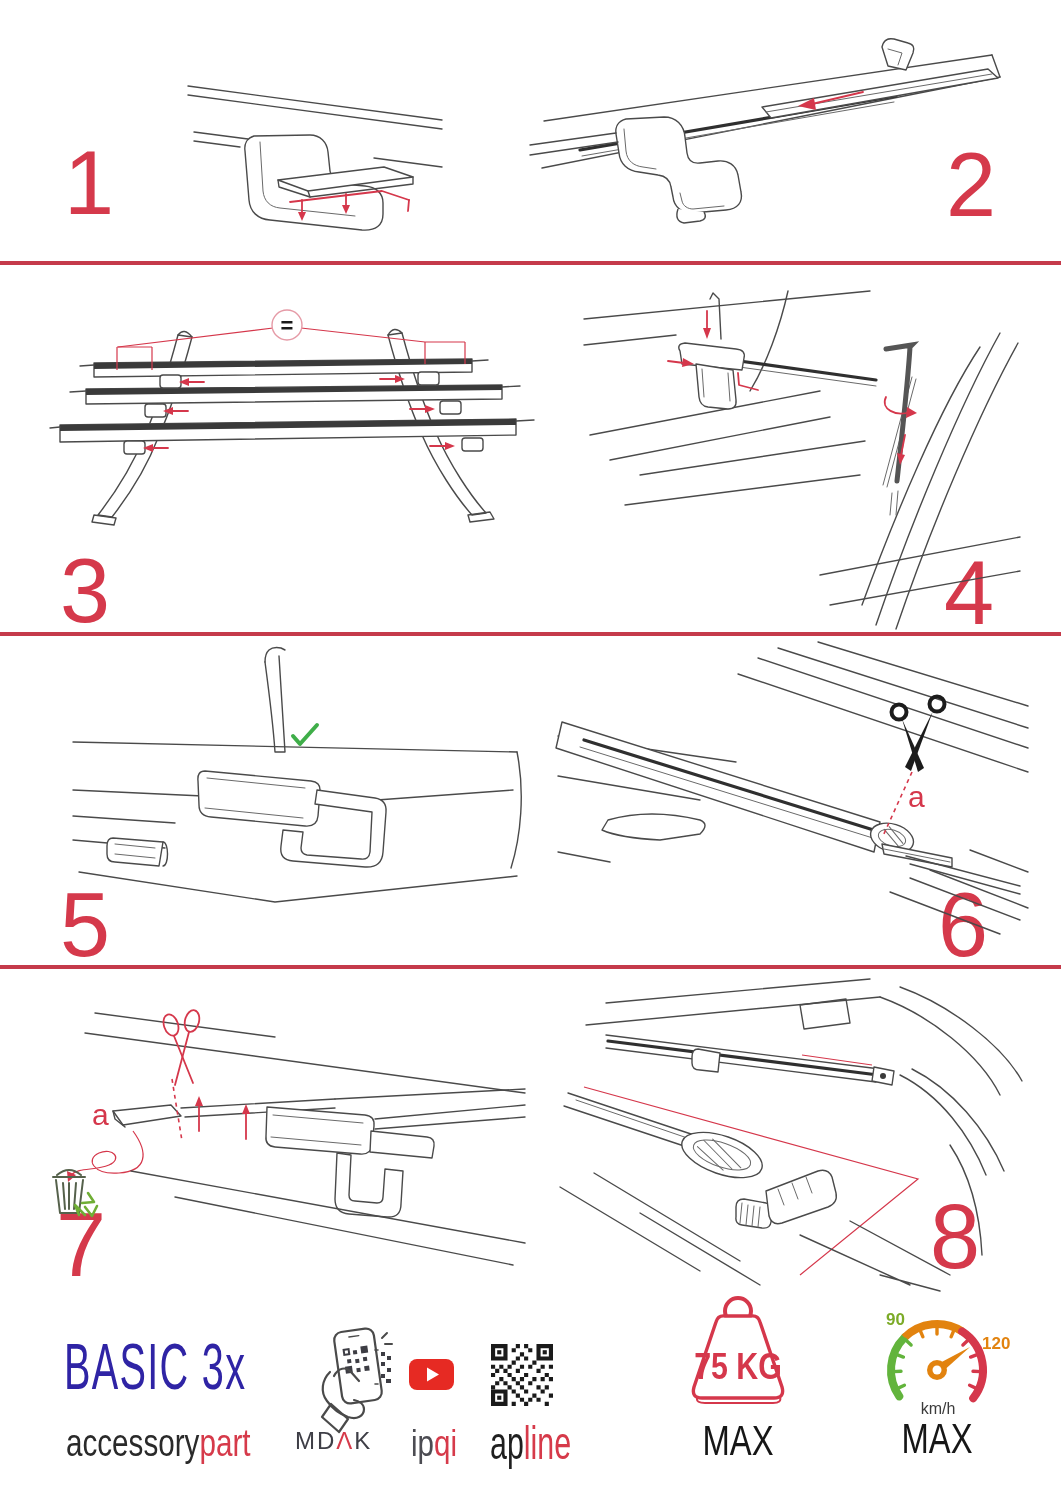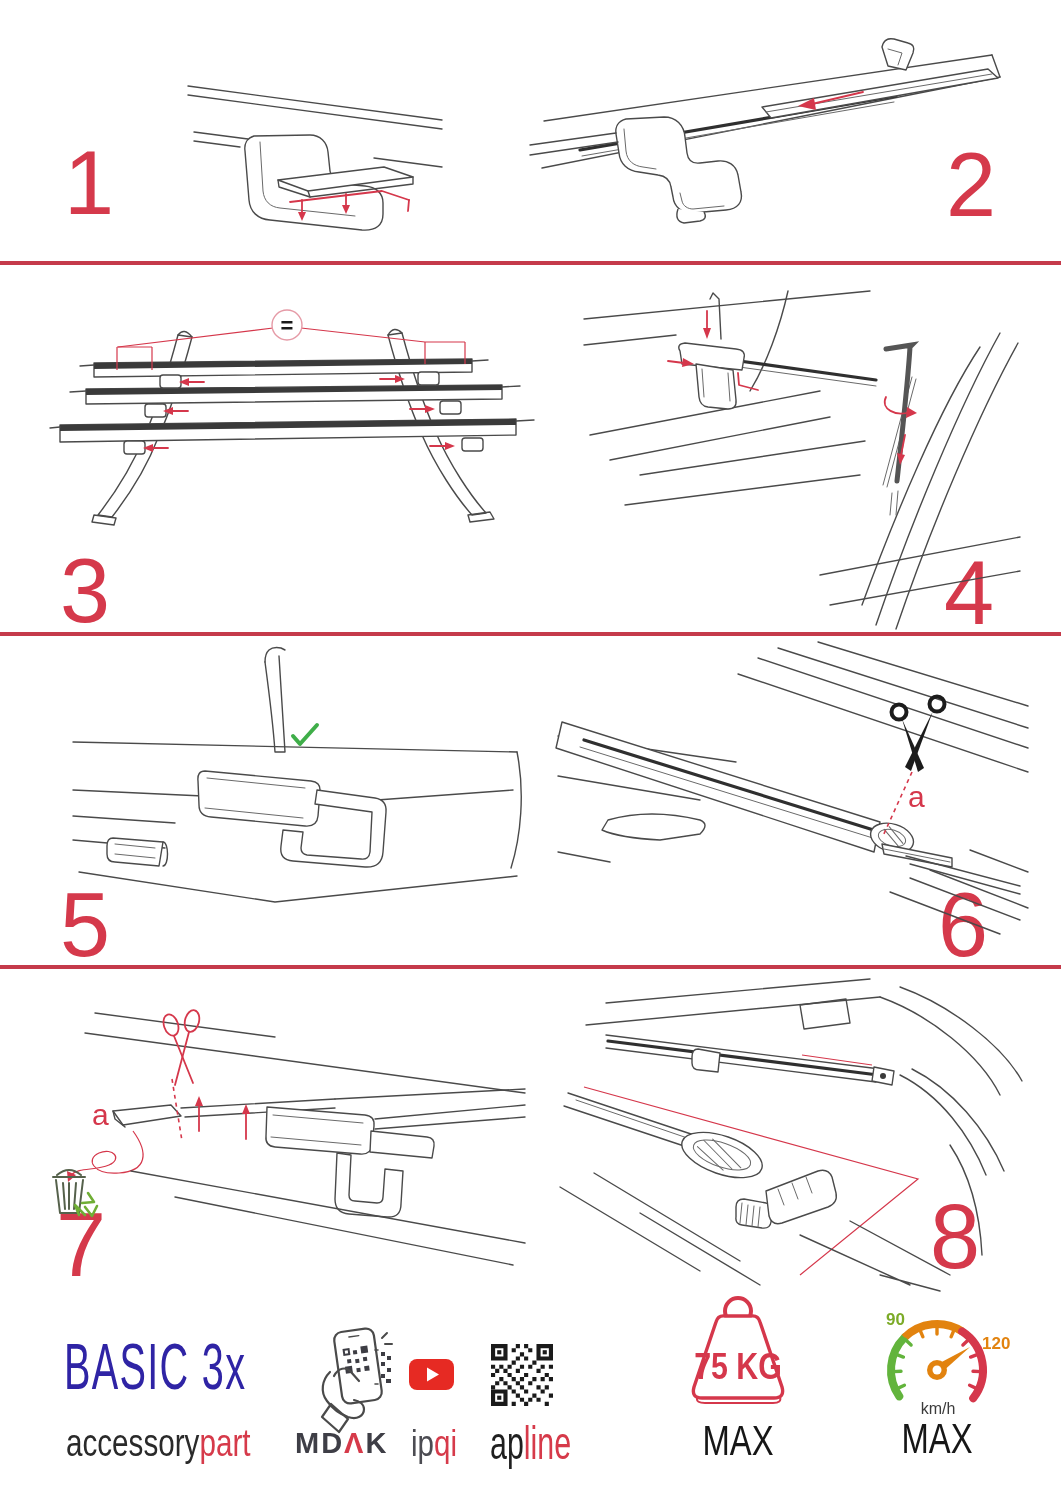--- a/index.html
+++ b/index.html
@@ -40,21 +40,21 @@
     font-weight:400; color:#2f24a5; letter-spacing:2px;
     transform:scale(0.64,1.05); transform-origin:left top; white-space:nowrap;
   }
   .brand-sub {
     position:absolute; left:66px; top:1424px; font-size:38px; line-height:1;
     font-weight:400; color:#2a2a2a; transform:scaleX(0.78); transform-origin:left top;
     white-space:nowrap;
   }
   .brand-sub .red { color:#d63a4a; }
   .logo-mdak {
-    position:absolute; left:295px; top:1429px; font-size:29px; font-weight:700;
+    position:absolute; left:295px; top:1429px; font-size:24px; font-weight:400;
     color:#3e3e46; letter-spacing:2px; line-height:1; white-space:nowrap;
   }
   .logo-mdak .red { color:#d63a4a; }
   .logo-ipqi {
     position:absolute; left:411px; top:1426px; font-size:36px; font-weight:400;
     color:#4c4c52; line-height:1; transform:scaleX(0.82); transform-origin:left top;
     white-space:nowrap;
   }
   .logo-ipqi .red { color:#d63a4a; }
   .logo-apline {

